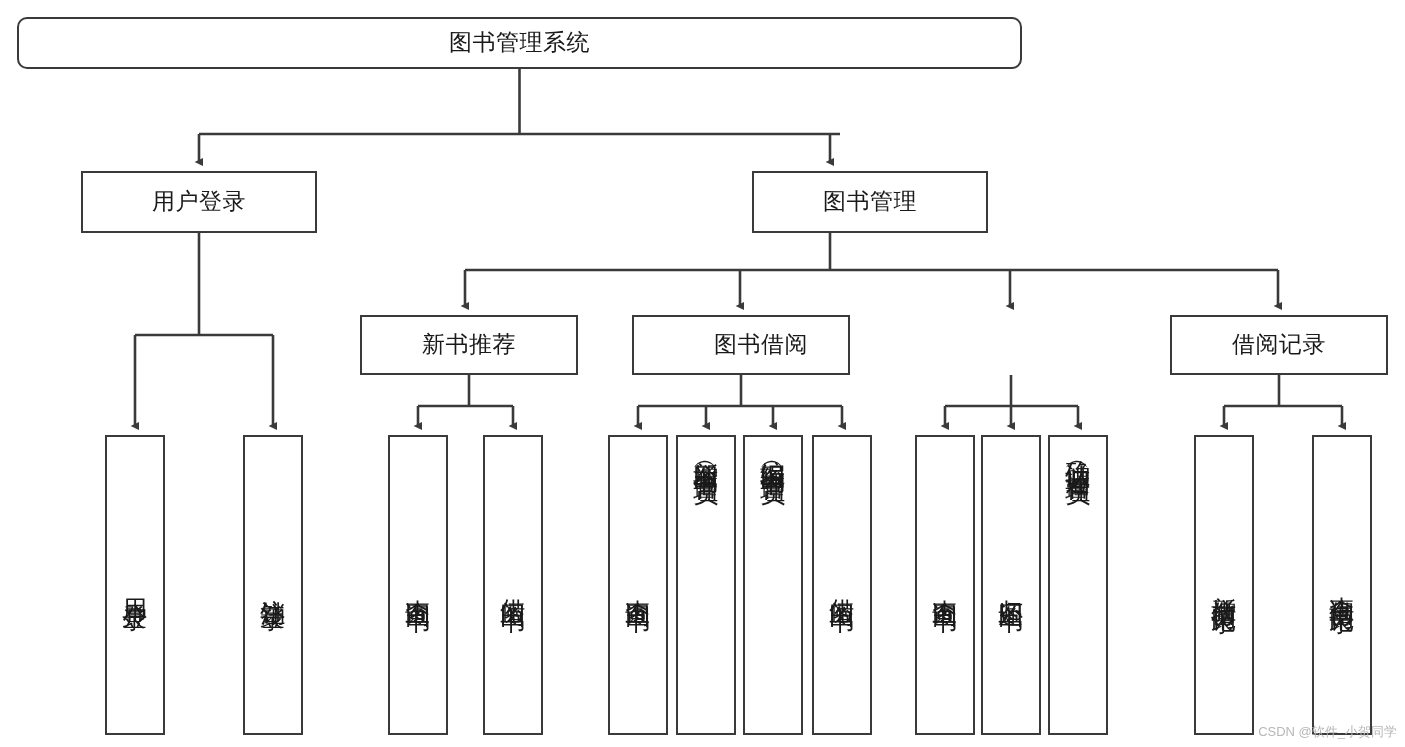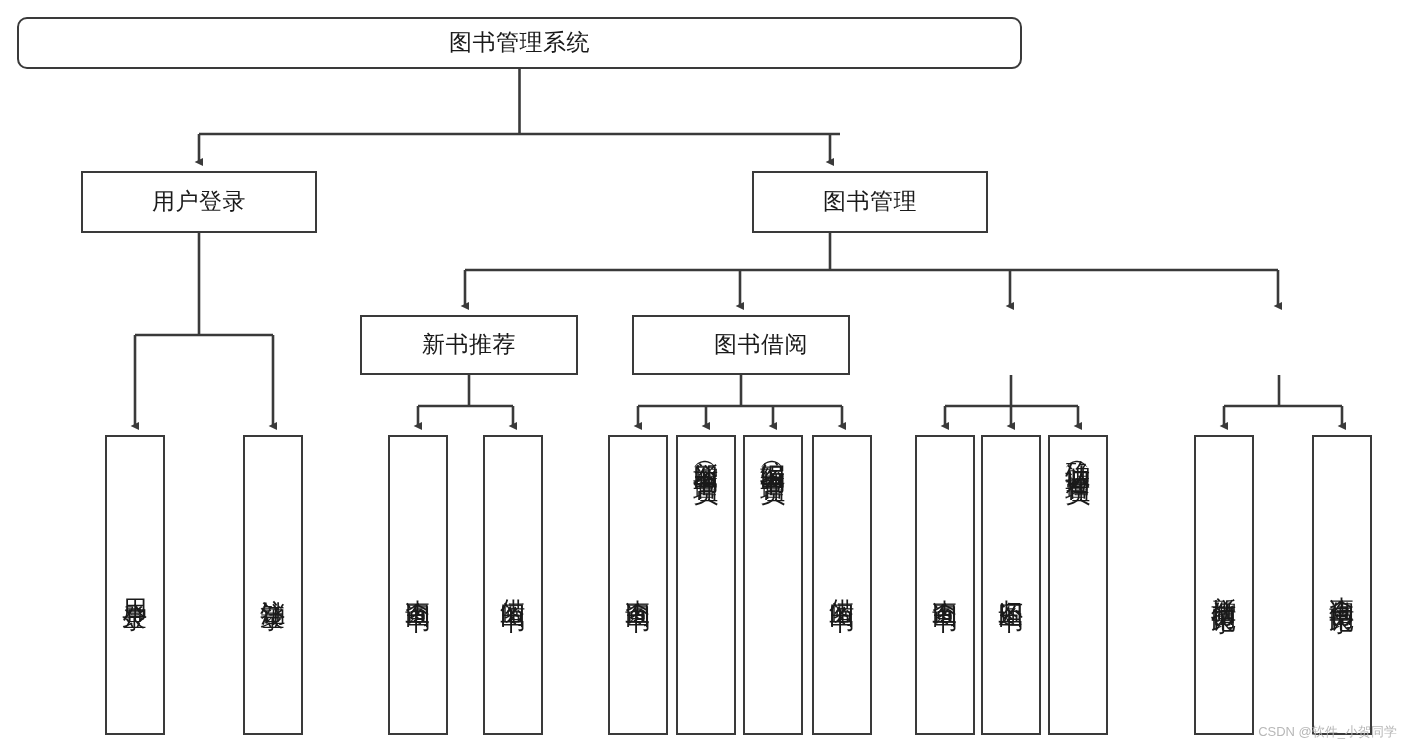--- a/index.html
+++ b/index.html
@@ -146,20 +146,23 @@
   <div class="node horiz" style="left:712px; top:171px; width:236px; height:62px;margin-left:40px;">
     <span class="node-label">图书管理</span>
   </div>
 
   <div class="node horiz" style="left:360px; top:315px; width:218px; height:60px;">
     <span class="node-label">新书推荐</span>
   </div>
   <div class="node horiz" style="left:632px; top:315px; width:218px; height:60px;padding-left:40px;">
     <span class="node-label">图书借阅</span>
   </div>
+  <div class="node horiz" style="left:1170px; top:315px; width:218px; height:60px;">
+    <span class="node-label">借阅记录</span>
+  </div>
 
   <div class="node vert center-text" style="left:105px; top:435px; width:60px; height:300px;">
     <span class="node-label">用户登录</span>
   </div>
   <div class="node vert center-text" style="left:243px; top:435px; width:60px; height:300px;">
     <span class="node-label">注销登录</span>
   </div>
 
   <div class="node vert center-text" style="left:388px; top:435px; width:60px; height:300px;">
     <span class="node-label">查询图书</span>

